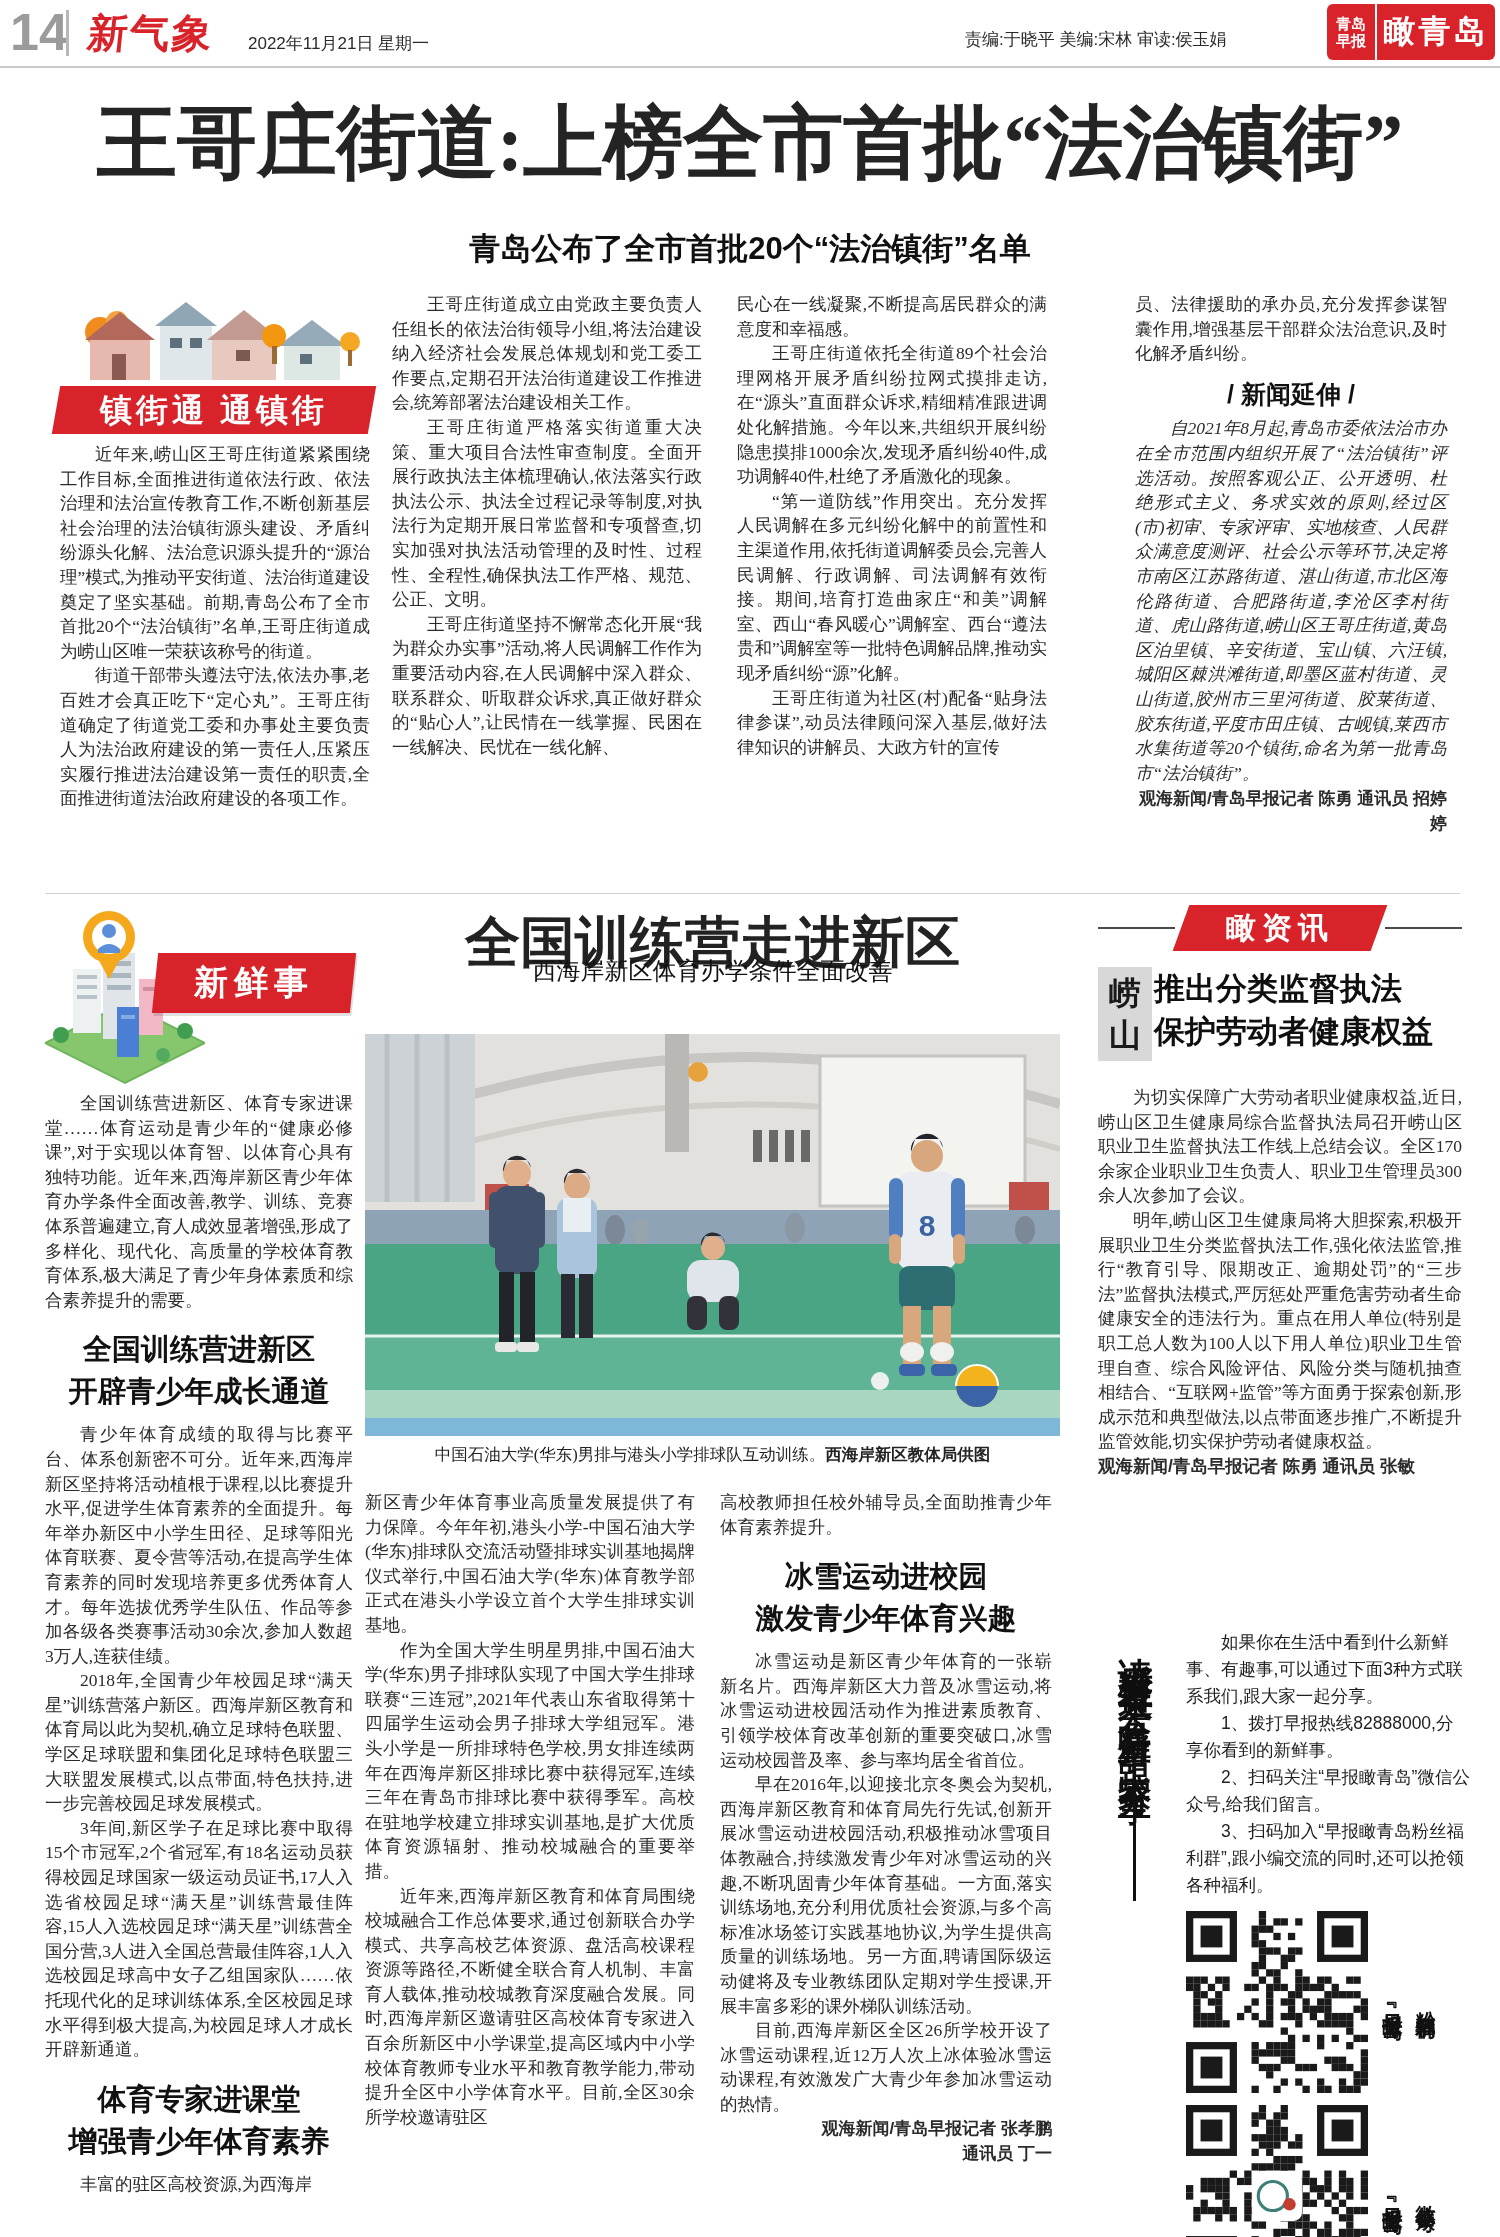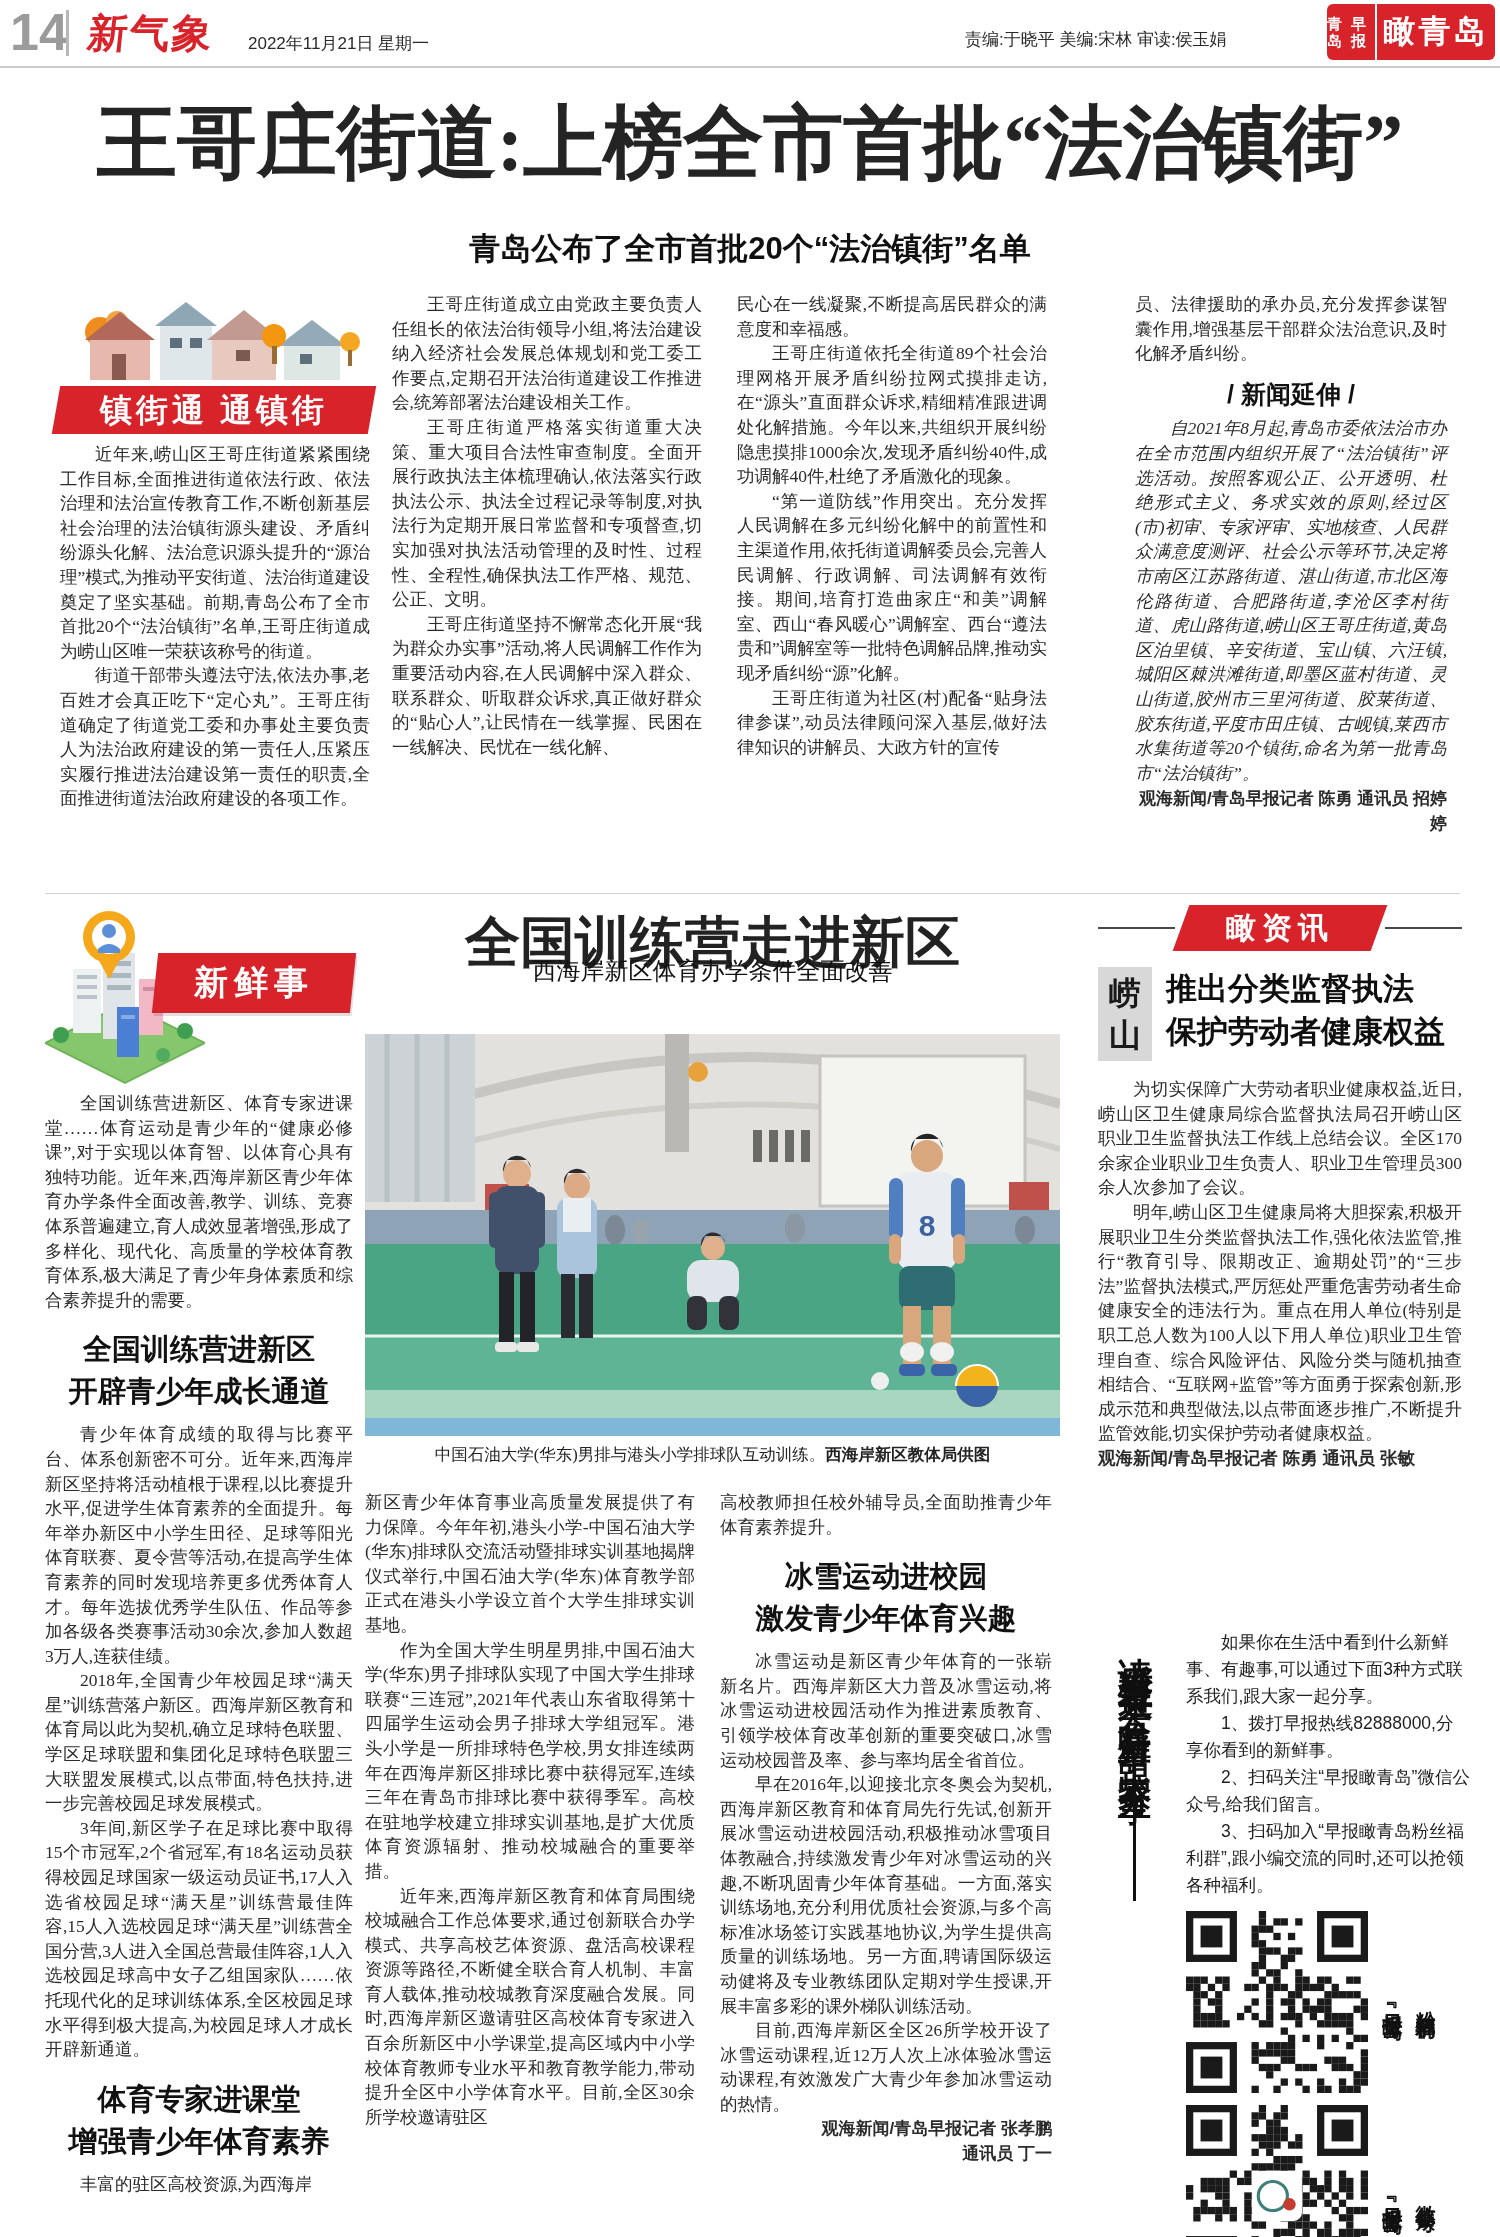--- a/index.html
+++ b/index.html
@@ -7,21 +7,21 @@
         font-family:"Liberation Sans",sans-serif;color:#222;}
   .abs{position:absolute;}
 
   
   .pagenum{left:10px;top:2px;font-size:52px;font-weight:bold;color:#9b9b9b;font-family:"Liberation Sans",sans-serif;}
   .pagenum-bar{left:66px;top:10px;width:3px;height:46px;background:#b8b8b8;}
   .secname{left:88px;top:6px;font-size:40px;font-weight:900;color:#d8232a;transform:skewX(-6deg);letter-spacing:2px;}
   .hdate{left:248px;top:32px;font-size:17px;color:#2a2a2a;}
   .editors{left:965px;top:28px;font-size:17px;color:#2a2a2a;}
   .masthead{left:1327px;top:4px;width:168px;height:56px;background:#d8232a;border-radius:6px;display:flex;align-items:stretch;}
-  .mh-left{width:48px;display:flex;flex-direction:row;align-items:center;justify-content:center;color:#fff;
+  .mh-left{width:48px;display:flex;flex-direction:column;align-items:center;justify-content:center;color:#fff;
            font-size:15px;font-weight:bold;line-height:1.15;border-right:2px solid #fff;}
   .mh-right{flex:1;display:flex;align-items:center;justify-content:center;color:#fff;
             font-family:"Liberation Serif",serif;font-weight:bold;font-size:32px;letter-spacing:3px;}
   .hdr-rule{left:0;top:66px;width:1500px;height:2px;background:#c9c9c9;}
 
   
   .lead-headline{left:0;top:90px;width:1500px;text-align:center;font-family:"Liberation Serif","DejaVu Serif",serif;
                  font-weight:bold;font-size:80px;color:#242424;letter-spacing:0px;white-space:nowrap;}
   .lead-subhead{left:0;top:228px;width:1500px;text-align:center;font-weight:bold;font-size:31px;color:#101010;}
   .body{font-family:"Liberation Serif","DejaVu Serif",serif;font-size:17.5px;line-height:24.6px;
@@ -55,21 +55,21 @@
   .caption b{font-family:"Liberation Sans",sans-serif;}
   .camp-col{top:1490px;width:330px;}
   .byline-r{font-weight:bold;text-align:right;font-family:"Liberation Sans",sans-serif;font-size:17px;line-height:25px;}
 
   
   .brief{left:1098px;top:905px;width:364px;}
   .brief-banner{display:flex;align-items:center;height:46px;margin-bottom:16px;}
   .bline{flex:1;height:2px;background:#4a4a4a;}
   .btag{width:198px;height:46px;background:#d8232a;transform:skewX(-20deg);display:flex;align-items:center;justify-content:center;margin:0 6px;}
   .btag span{transform:skewX(20deg);color:#fff;font-weight:900;font-size:30px;letter-spacing:6px;}
-  .brief-head{display:flex;gap:14px;margin-bottom:16px;align-items:flex-start;}
+  .brief-head{display:flex;gap:2px;margin-bottom:24px;align-items:flex-start;}
   .region{width:54px;background:#d8d8d8;font-weight:bold;font-size:32px;line-height:42px;text-align:center;
           word-break:break-all;padding:5px 0;color:#1a1a1a;}
   .brief-title{flex:1;font-weight:bold;font-size:31px;line-height:43px;color:#0f0f0f;}
   .brief-byline{font-weight:bold;font-family:"Liberation Sans",sans-serif;}
 
   
   .reader{left:1098px;top:1629px;width:372px;height:692px;display:flex;gap:8px;}
   .reader-title{width:72px;display:flex;flex-direction:column;align-items:center;color:#0f0f0f;
                 font-family:"Liberation Serif",serif;font-weight:bold;}
   .rt1{writing-mode:vertical-rl;font-size:35px;letter-spacing:5px;}

